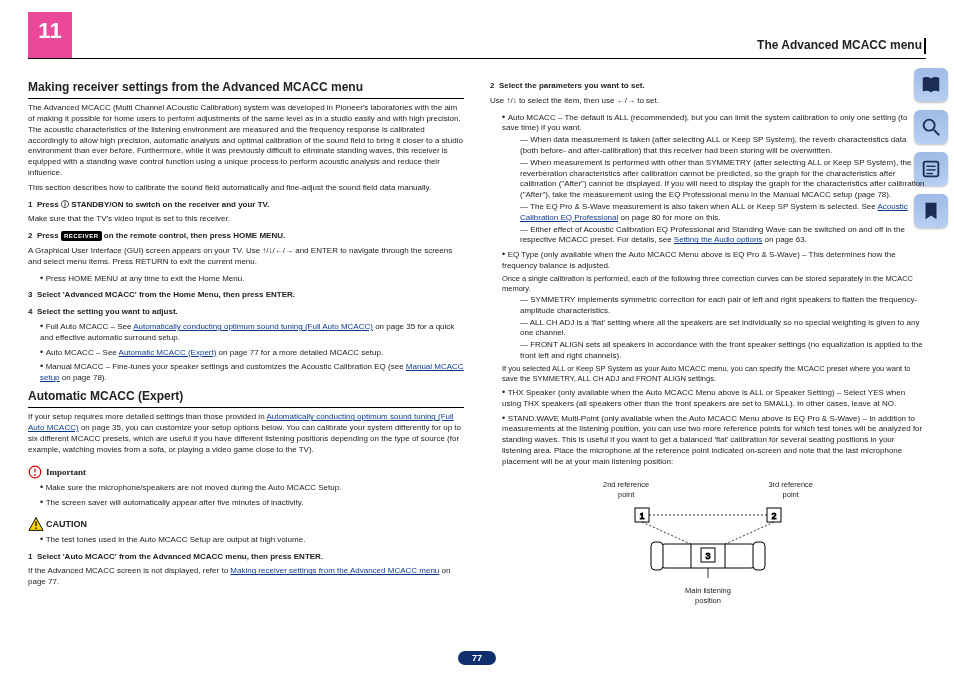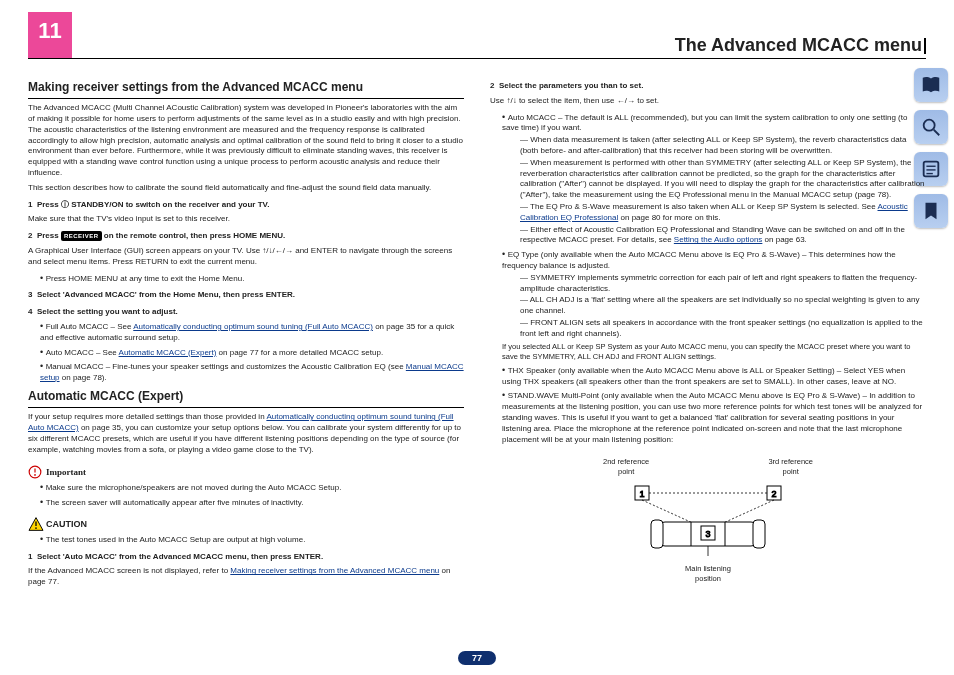--- a/index.html
+++ b/index.html
@@ -31,21 +31,21 @@
     font-size: 22px;
     width: 44px;
     height: 46px;
     line-height: 38px;
     text-align: center;
     margin-top: -16px;
     margin-bottom: -4px;
   }
   .chapter-title {
     font-weight: bold;
-    font-size: 18px;
+    font-size: 12px;
     padding-right: 2px;
     border-right: 2.5px solid #000;
     padding-bottom: 2px;
     height: 14px;
     line-height: 14px;
     padding-left: 8px;
   }
   .columns {
     display: flex;
     gap: 26px;
@@ -212,36 +212,37 @@
     <div class="step">
       <span class="step-num">1</span>&nbsp;&nbsp;<span class="step-text">Select 'Auto MCACC' from the Advanced MCACC menu, then press ENTER.</span>
     </div>
     <p>
       <span>If the Advanced MCACC screen is not displayed, refer to </span><a class="link">Making receiver settings from the Advanced MCACC menu</a><span> on page 77.</span>
     </p>
   </div>
 
   <div class="col-right">
     <div class="step">
-      <span class="step-num">2</span>&nbsp;&nbsp;<span class="step-text">Select the parameters you than to set.</span>
+      <span class="step-num">2</span>&nbsp;&nbsp;<span class="step-text">Select the parameters you want to set.</span>
     </div>
     <p>Use ↑/↓ to select the item, then use ←/→ to set.</p>
 
     <ul class="bul">
       <li>
         <span>Auto MCACC – The default is ALL (recommended), but you can limit the system calibration to only one setting (to save time) if you want.</span>
         <ul class="dash">
           <li>When data measurement is taken (after selecting ALL or Keep SP System), the reverb characteristics data (both before- and after-calibration) that this receiver had been storing will be overwritten.</li>
           <li>When measurement is performed with other than SYMMETRY (after selecting ALL or Keep SP System), the reverberation characteristics after calibration cannot be predicted, so the graph for the characteristics after calibration ("After") cannot be displayed. If you will need to display the graph for the characteristics after calibration ("After"), take the measurement using the EQ Professional menu in the Manual MCACC setup (page 78).</li>
           <li><span>The EQ Pro &amp; S-Wave measurement is also taken when ALL or Keep SP System is selected. See </span><a class="link">Acoustic Calibration EQ Professional</a><span> on page 80 for more on this.</span></li>
           <li><span>Either effect of Acoustic Calibration EQ Professional and Standing Wave can be switched on and off in the respective MCACC preset. For details, see </span><a class="link">Setting the Audio options</a><span> on page 63.</span></li>
         </ul>
       </li>
       <li>
         <span>EQ Type (only available when the Auto MCACC Menu above is EQ Pro &amp; S-Wave) – This determines how the frequency balance is adjusted.</span>
+        <div class="tiny" style="padding-left:0;margin-top:2px;">Once a single calibration is performed, each of the following three correction curves can be stored separately in the MCACC memory.</div>
         <ul class="dash">
           <li>SYMMETRY implements symmetric correction for each pair of left and right speakers to flatten the frequency-amplitude characteristics.</li>
           <li>ALL CH ADJ is a 'flat' setting where all the speakers are set individually so no special weighting is given to any one channel.</li>
           <li>FRONT ALIGN sets all speakers in accordance with the front speaker settings (no equalization is applied to the front left and right channels).</li>
         </ul>
         <div class="tiny" style="margin-top:2px;">If you selected ALL or Keep SP System as your Auto MCACC menu, you can specify the MCACC preset where you want to save the SYMMETRY, ALL CH ADJ and FRONT ALIGN settings.</div>
       </li>
       <li>THX Speaker (only available when the Auto MCACC Menu above is ALL or Speaker Setting) – Select YES when using THX speakers (all speakers other than the front speakers are set to SMALL). In other cases, leave at NO.</li>
       <li>STAND.WAVE Multi-Point (only available when the Auto MCACC Menu above is EQ Pro &amp; S-Wave) – In addition to measurements at the listening position, you can use two more reference points for which test tones will be analyzed for standing waves. This is useful if you want to get a balanced 'flat' calibration for several seating positions in your listening area. Place the microphone at the reference point indicated on-screen and note that the last microphone placement will be at your main listening position:</li>
     </ul>

